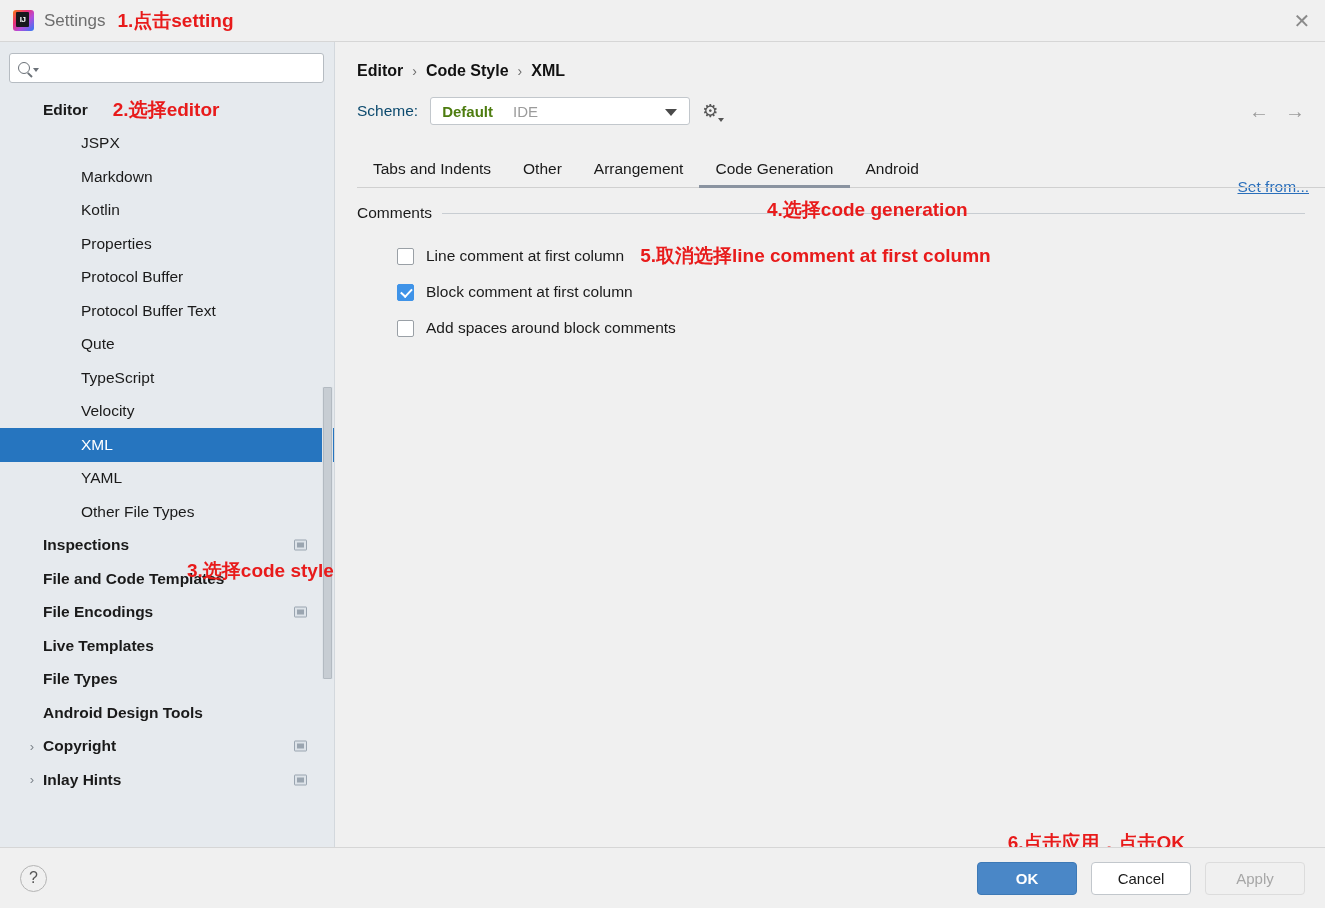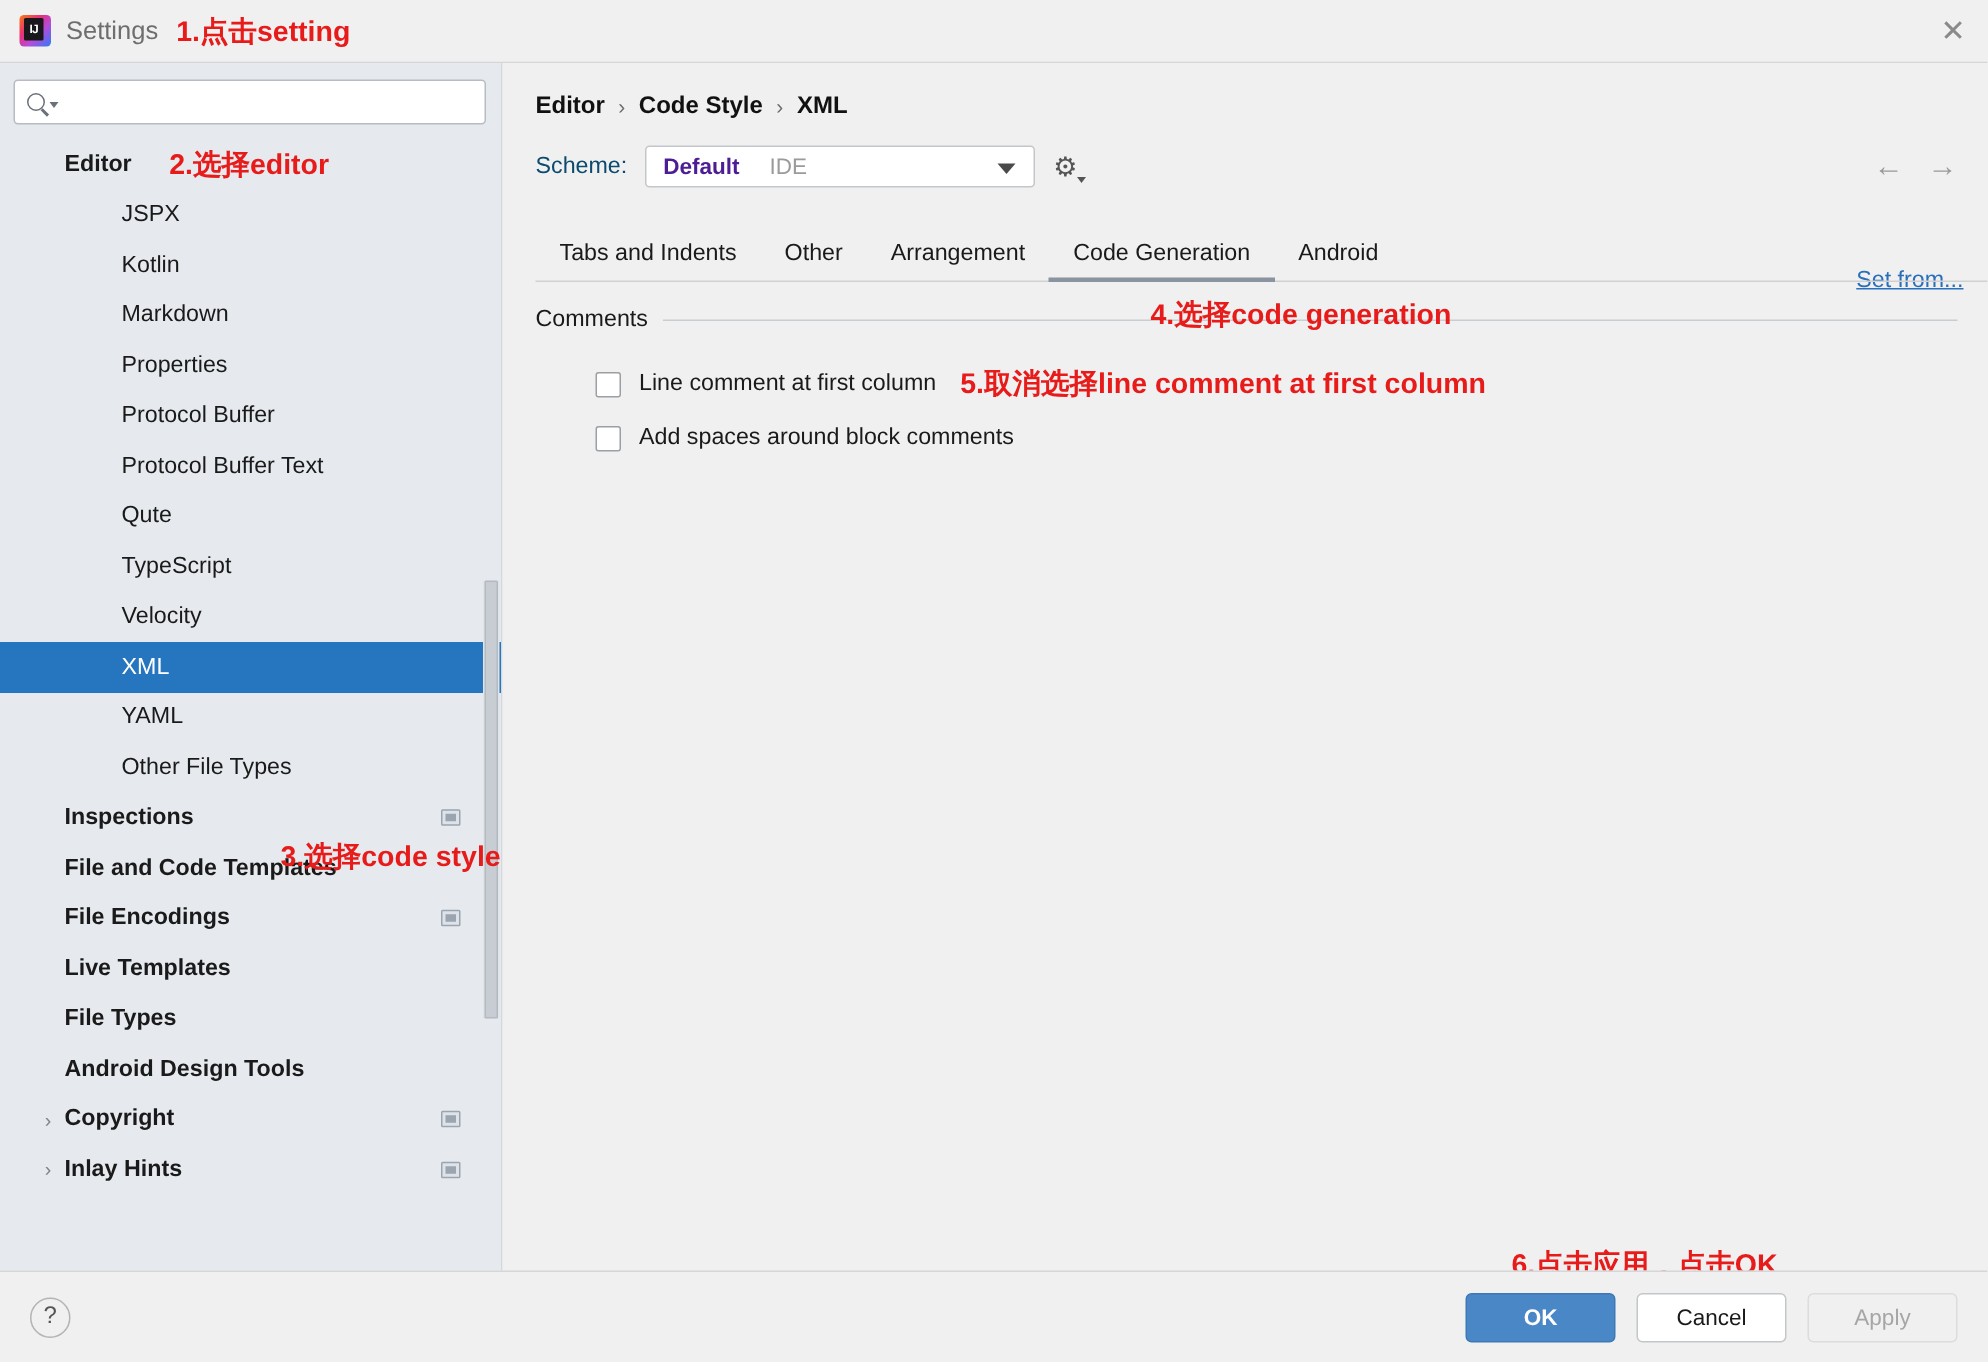--- a/index.html
+++ b/index.html
@@ -150,21 +150,21 @@
   .scheme-row {
     display: flex; align-items: center; gap: 12px; margin-top: 17px;
   }
   .scheme-label { font-size: 15.5px; color: #0c4a6e; }
   .scheme-select {
     width: 260px; height: 28px;
     background: #fff; border: 1px solid #c2c7cc; border-radius: 3px;
     display: flex; align-items: center; padding: 0 8px 0 11px;
     position: relative;
   }
-  .scheme-default { font-size: 15px; font-weight: bold; color: #4c1d95; }
+  .scheme-default { font-size: 15px; font-weight: bold; color: #4d7c0f; }
   .scheme-ide { font-size: 15px; color: #9b9b9b; margin-left: 20px; }
   .scheme-caret {
     position: absolute; right: 12px; top: 50%; margin-top: -2px;
     width: 0; height: 0;
     border-left: 6px solid transparent; border-right: 6px solid transparent;
     border-top: 7px solid #4a4a4a;
   }
   .gear {
     width: 19px; height: 19px; position: relative; color: #555;
     font-size: 18px; line-height: 19px;
@@ -276,25 +276,25 @@
             <span class="spacer-root"></span>
             <span class="label">Editor</span>
             <span class="annot" style="margin-left: 25px;">2.选择editor</span>
           </div>
           <div class="tree-item ">
             <span class="spacer-child"></span>
             <span class="label">JSPX</span>
           </div>
           <div class="tree-item ">
             <span class="spacer-child"></span>
+            <span class="label">Markdown</span>
+          </div>
+          <div class="tree-item ">
+            <span class="spacer-child"></span>
             <span class="label">Kotlin</span>
-          </div>
-          <div class="tree-item ">
-            <span class="spacer-child"></span>
-            <span class="label">Markdown</span>
           </div>
           <div class="tree-item ">
             <span class="spacer-child"></span>
             <span class="label">Properties</span>
           </div>
           <div class="tree-item ">
             <span class="spacer-child"></span>
             <span class="label">Protocol Buffer</span>
           </div>
           <div class="tree-item ">
@@ -411,20 +411,24 @@
         <span class="section-line"></span>
       </div>
 
       <div class="checks" id="checks">
           <div class="check-row">
             <span class="cbox"></span>
             <span class="check-label">Line comment at first column</span>
             <span class="annot annot-check">5.取消选择line comment at first column</span>
           </div>
           <div class="check-row">
+            <span class="cbox checked"></span>
+            <span class="check-label">Block comment at first column</span>
+          </div>
+          <div class="check-row">
             <span class="cbox"></span>
             <span class="check-label">Add spaces around block comments</span>
           </div>
         </div>
 
       <span class="annot annot-apply">6.点击应用，点击OK</span>
     </div>
   </div>
 
   <div class="footer">

